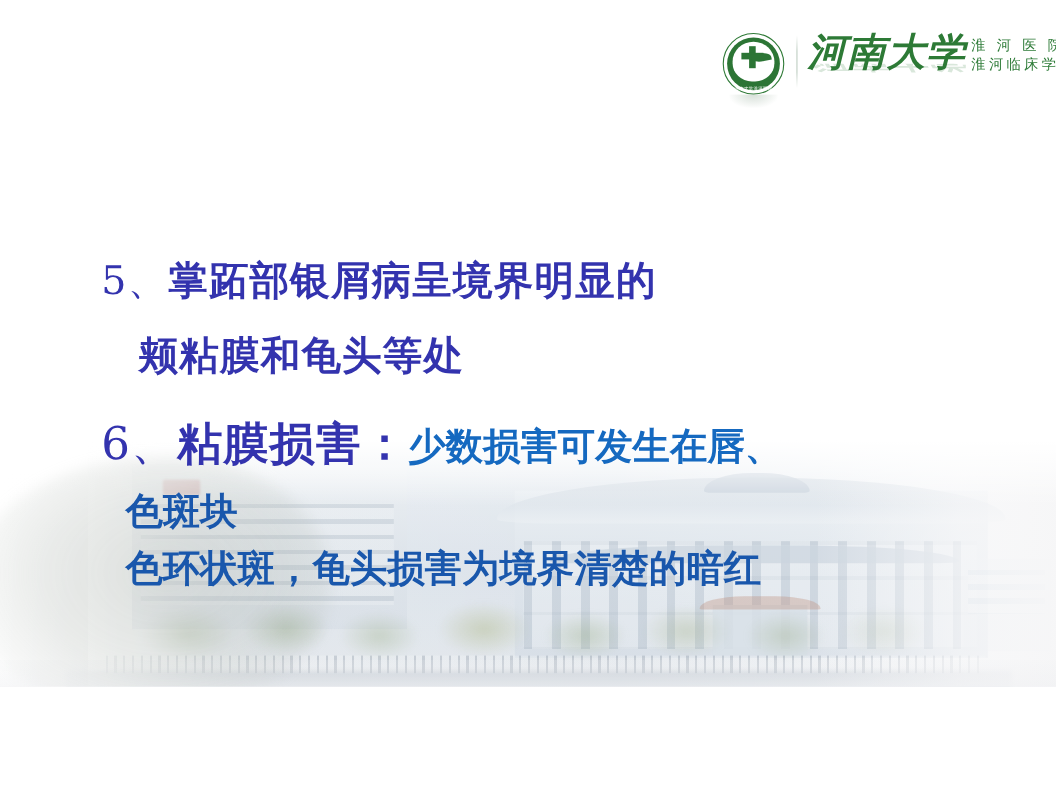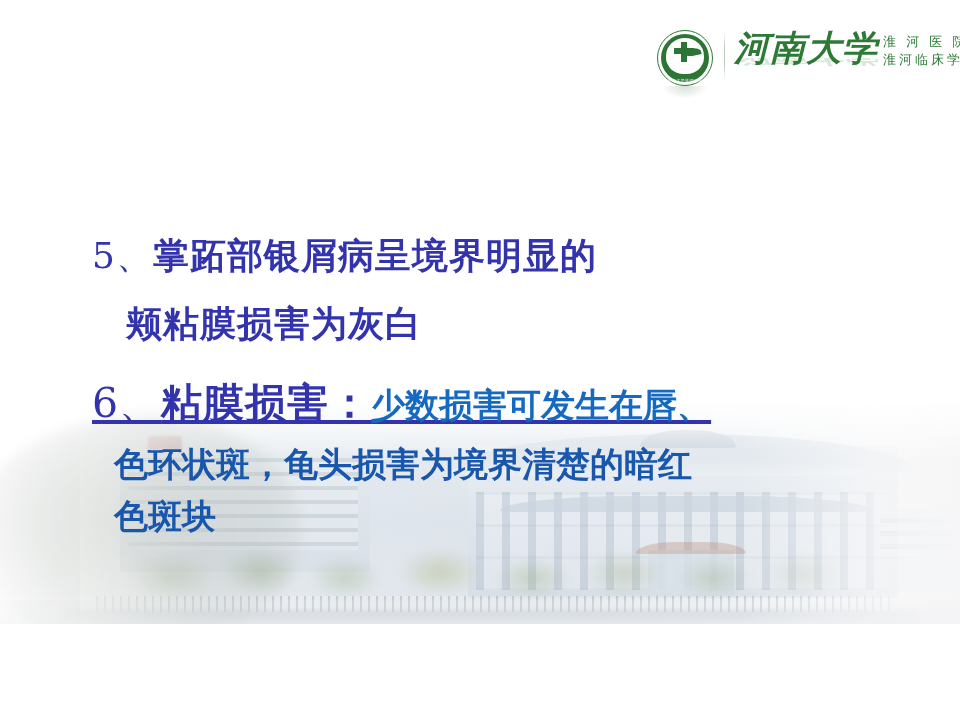--- a/index.html
+++ b/index.html
@@ -489,21 +489,20 @@
   }
   .p6 {
     margin-top: 12px;
     font-size: 41px;
     line-height: 66px;
     color: #3333AE;
     letter-spacing: 1px;
   }
   .p6 .lead {
     white-space: nowrap;
-    text-decoration: underline;
   }
   .p6 .small-run {
     font-size: 34px;
     color: #1569C0;
     letter-spacing: 0px;
   }
   .p6-rest {
     font-family: "DejaVu Sans", "Liberation Sans", sans-serif;
     font-weight: 700;
     font-size: 34px;
@@ -564,25 +563,25 @@
         <div class="logo-sub-line">淮 河 医 院</div>
         <div class="logo-sub-line">淮河临床学院</div>
       </div>
     </div>
   </div>
 
   <div class="content">
 
     <div class="para p5">
       <span class="num">5、</span><span>掌跖部银屑病呈境界明显的</span>
-      <span class="cont">颊粘膜损害为灰白</span>
+      <span class="cont">颊粘膜和龟头等处</span>
     </div>
 
     <div class="para p6">
       <span class="lead"><span class="num">6、</span><span>粘膜损害：</span><span class="small-run">少数损害可发生在唇、</span></span>
     </div>
 
+    <div class="p6-rest">色斑块</div>
     <div class="p6-rest">色环状斑，龟头损害为境界清楚的暗红</div>
-    <div class="p6-rest">色斑块</div>
 
   </div>
 
 </div>
 
 </body></html>

